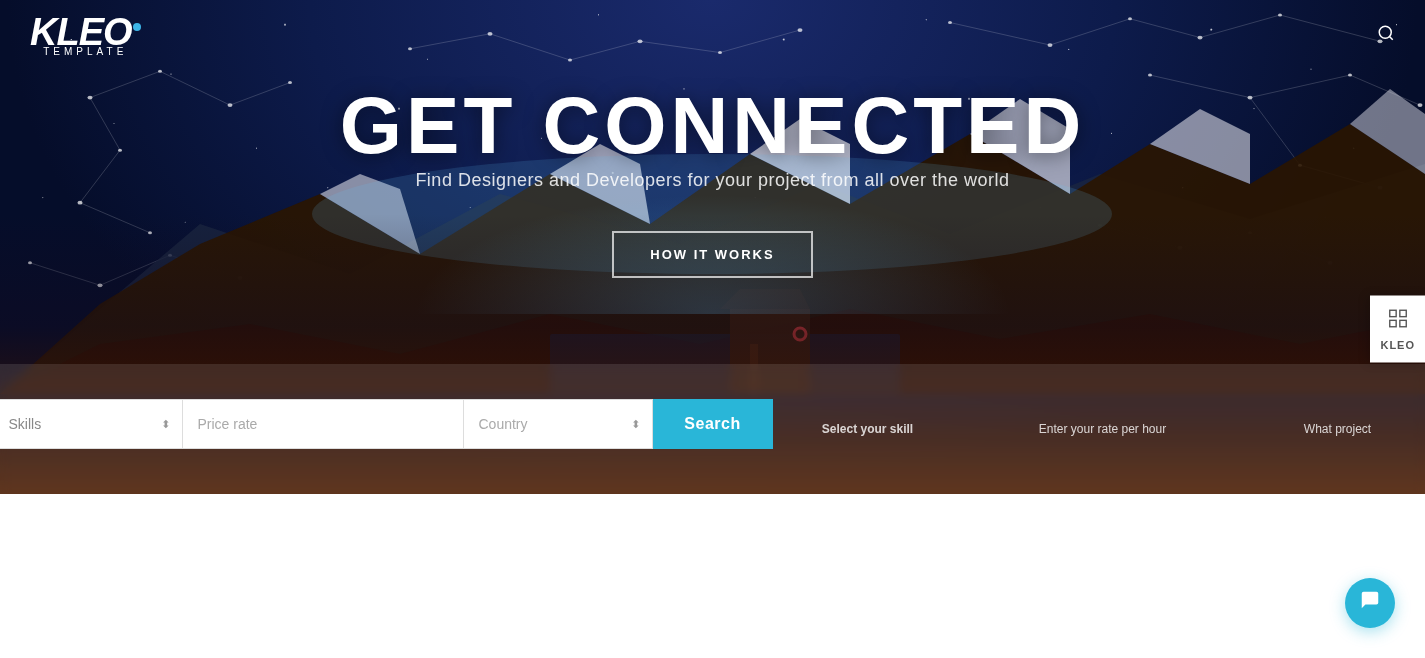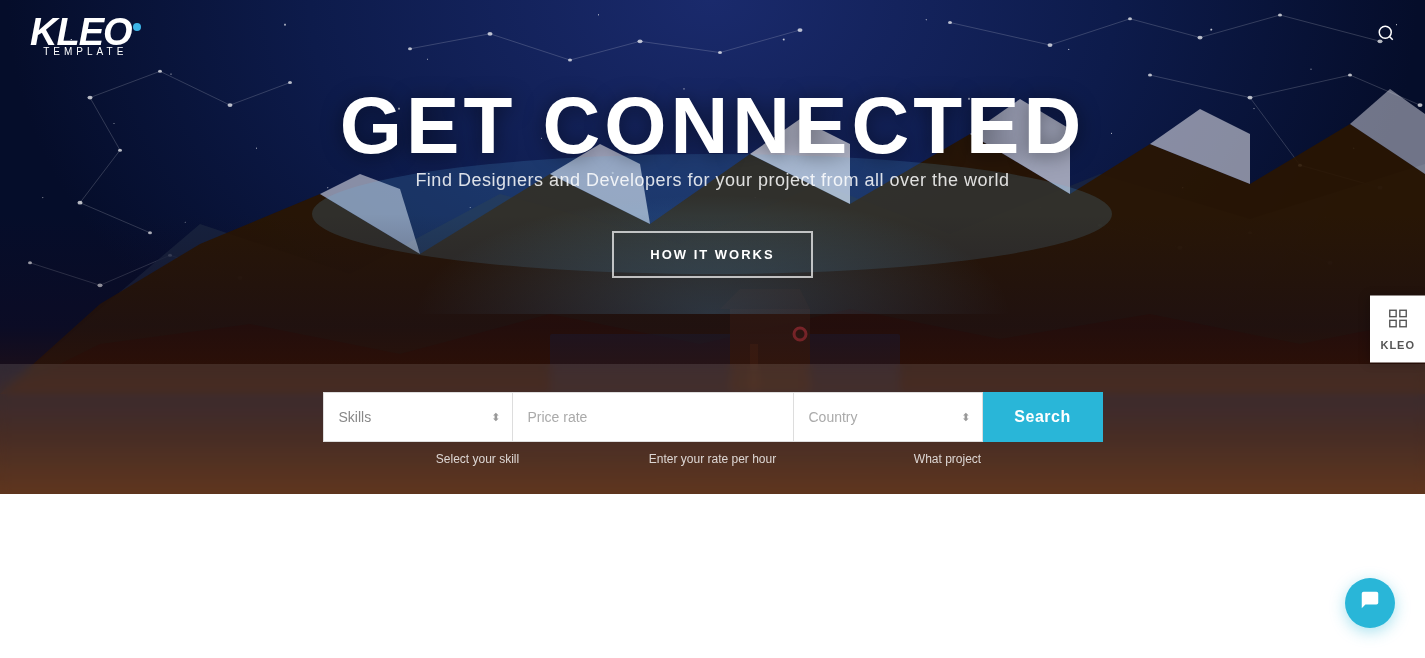--- a/index.html
+++ b/index.html
@@ -207,21 +207,21 @@
     
     .search-bar {
       position: absolute;
       bottom: 0;
       left: 0;
       right: 0;
       height: 130px;
       background: rgba(240, 240, 240, 0.12);
       backdrop-filter: blur(5px);
       display: flex;
-      flex-direction: column;
+      flex-direction: row;
       align-items: center;
       justify-content: center;
       z-index: 20;
       padding: 15px 0;
     }
 
     .search-fields {
       display: flex;
       align-items: center;
       gap: 0;
@@ -321,21 +321,21 @@
       display: flex;
       gap: 0;
     }
 
     .search-label {
       font-size: 12px;
       color: rgba(255,255,255,0.8);
       text-align: center;
     }
 
-    .search-label:nth-child(1) { width: 190px; }
+    .search-label:nth-child(1) { width: 190px; font-weight: bold; }
     .search-label:nth-child(2) { width: 280px; }
     .search-label:nth-child(3) { width: 190px; }
 
     
     .demos-tab {
       position: fixed;
       right: 0;
       top: 50%;
       transform: translateY(-50%);
       background: #ffffff;

